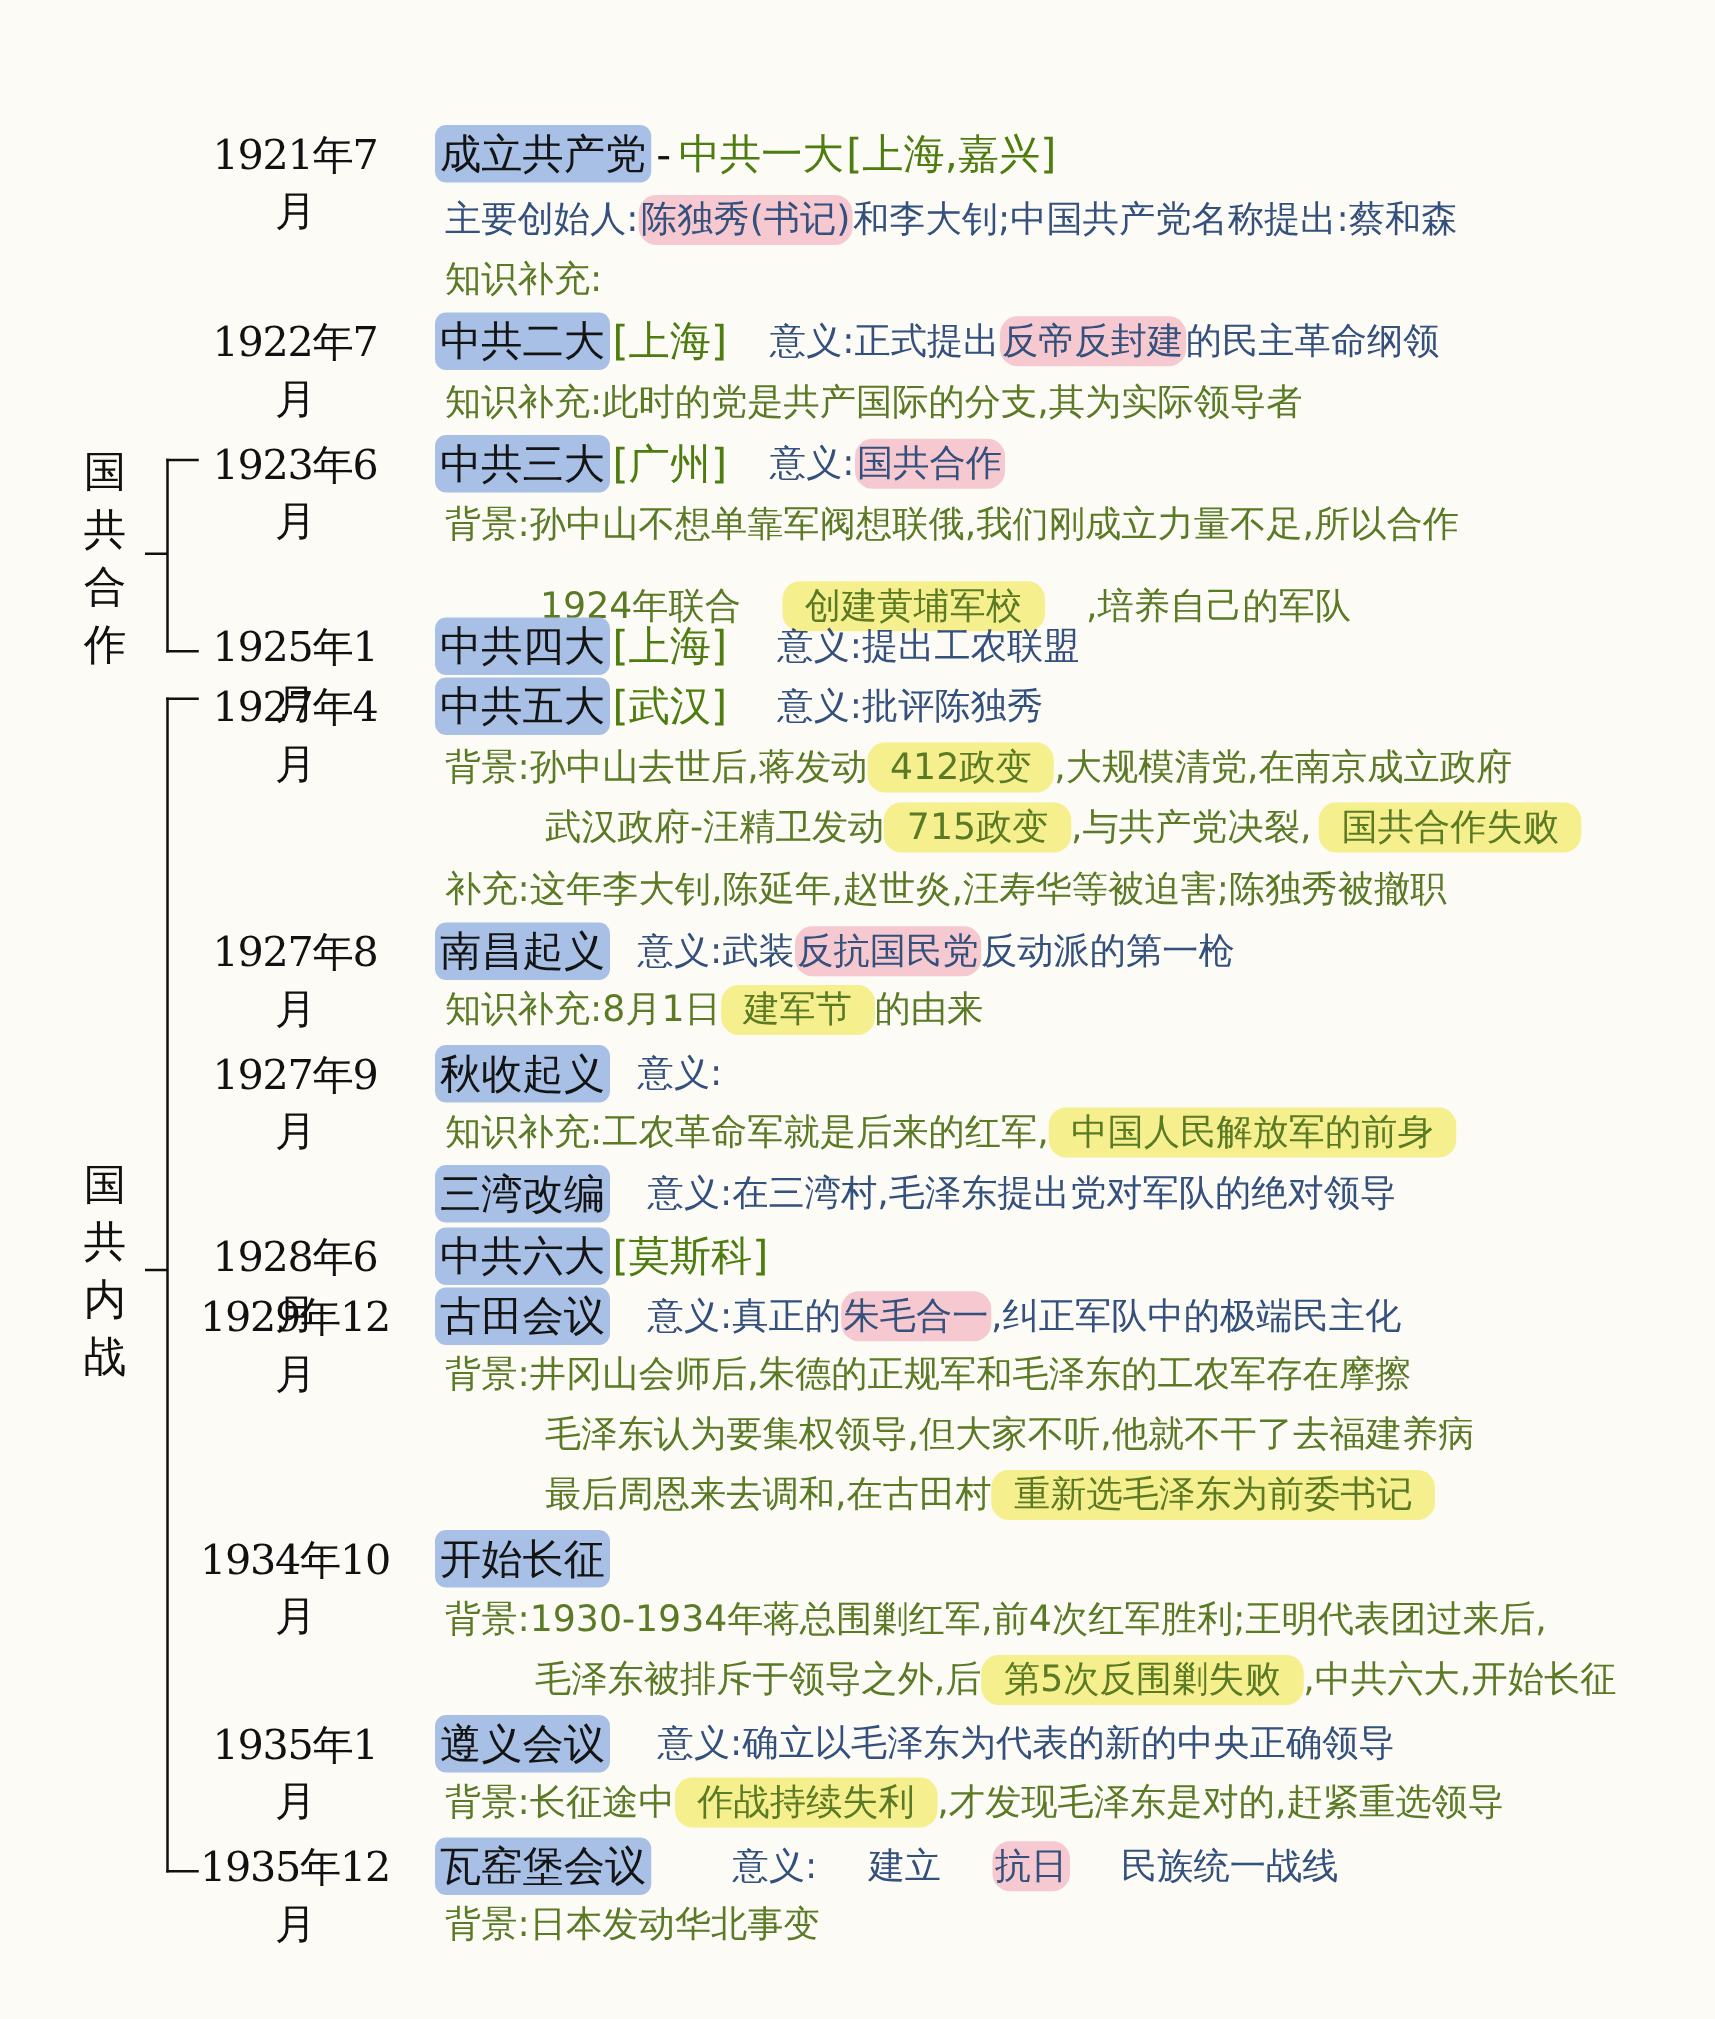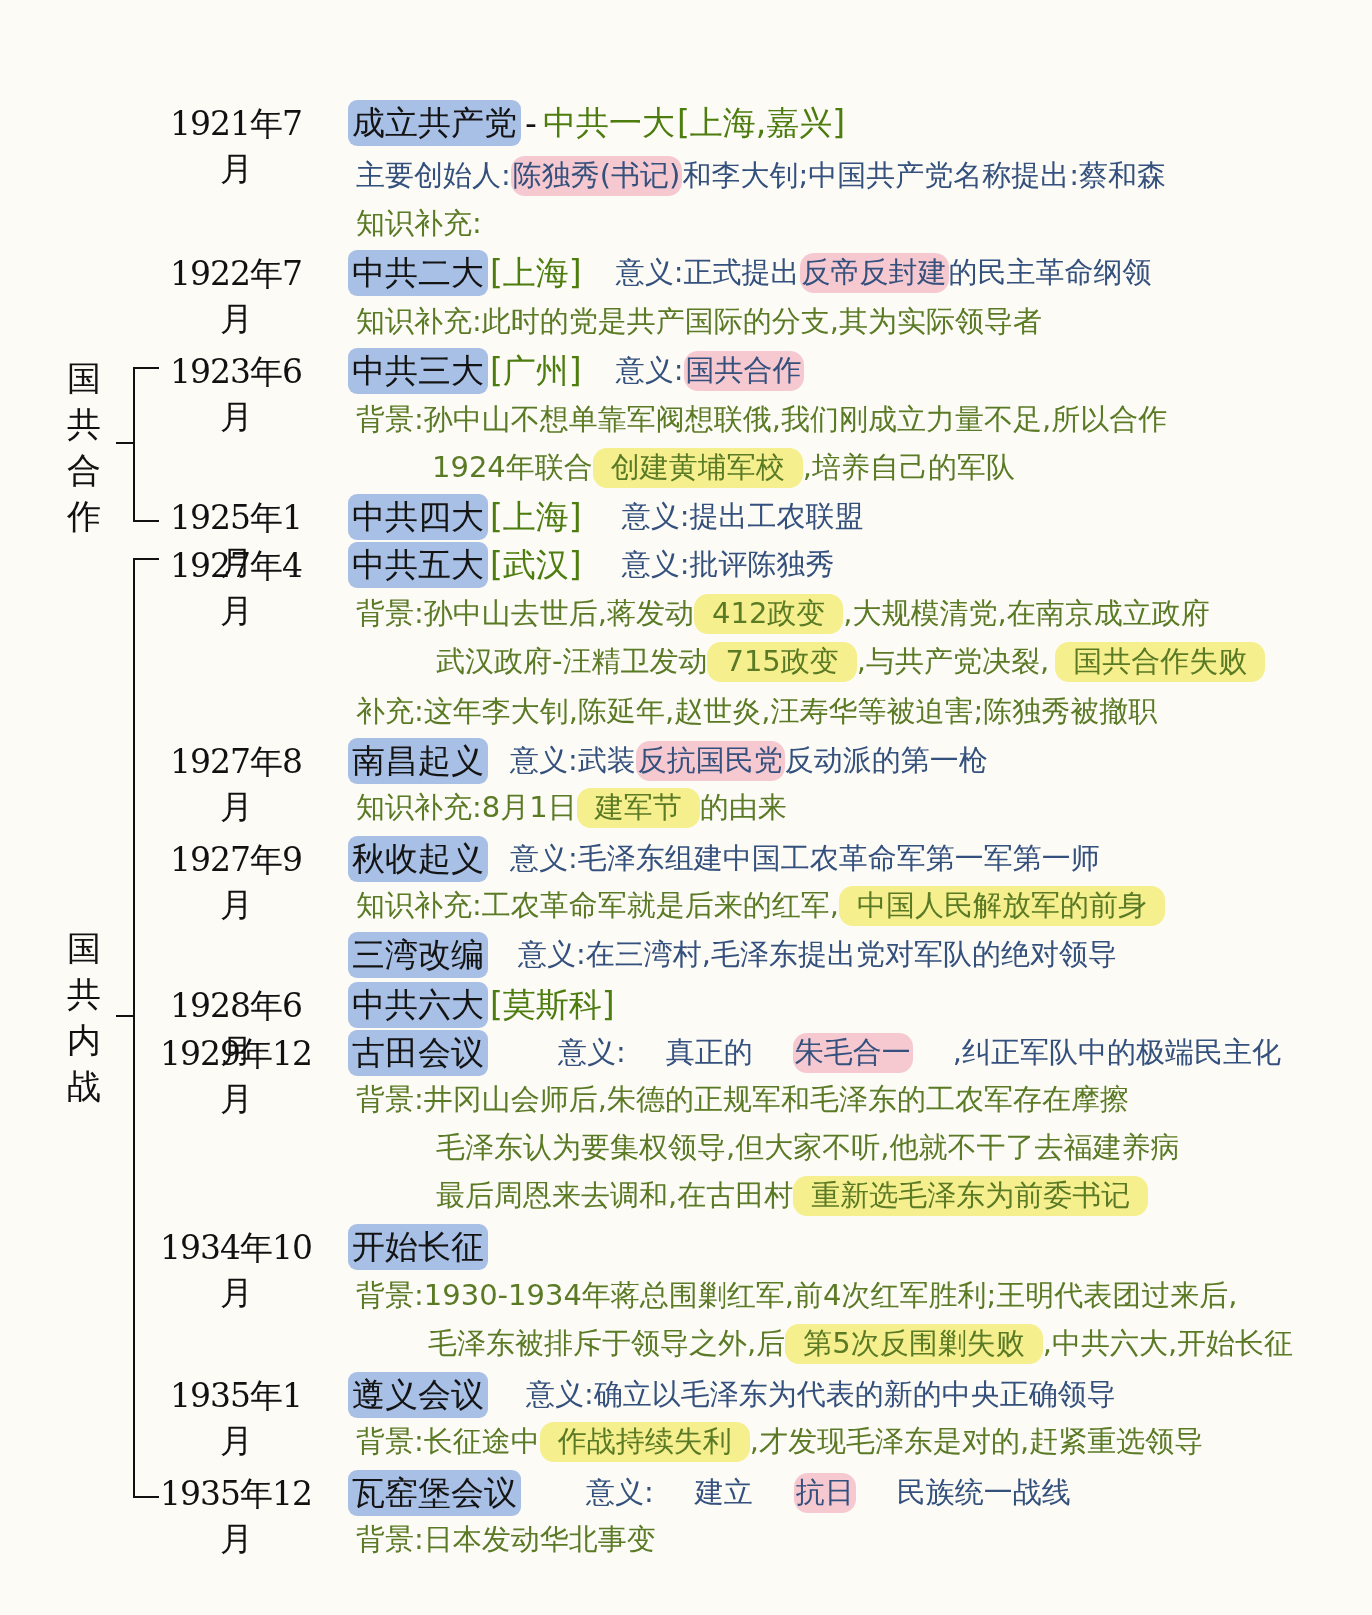--- a/index.html
+++ b/index.html
@@ -85,21 +85,21 @@
 <div class="row" style="left:348px;top:348px;">
   <span class="tag">中共三大</span>
   <span class="place">[广州]</span>
   <span class="mean" style="margin-left:34px;">意义:</span>
   <span class="mean hl-pink">国共合作</span>
 </div>
 <div class="row green" style="left:356px;top:400px;">
   <span>背景:</span>
     <span>孙中山不想单靠军阀想联俄,我们刚成立力量不足,所以合作</span>
 </div>
-<div class="row green" style="left:432px;top:448px;">
+<div class="row green" style="left:432px;top:465px;gap:33px;">
   <span>1924年联合</span>
     <span class="hl-yel">创建黄埔军校</span>
     <span>,培养自己的军队</span>
 </div>
 
 <div class="date" style="top:496px;">1925年1月</div>
 <div class="row" style="left:348px;top:494px;">
   <span class="tag">中共四大</span>
   <span class="place">[上海]</span>
   <span class="mean" style="margin-left:40px;">意义:</span>
@@ -142,42 +142,41 @@
   <span>知识补充:</span>
     <span>8月1日</span>
     <span class="hl-yel">建军节</span>
     <span>的由来</span>
 </div>
 
 <div class="date" style="top:838px;">1927年9月</div>
 <div class="row" style="left:348px;top:836px;">
   <span class="tag">秋收起义</span>
   <span class="mean" style="margin-left:22px;">意义:</span>
-  <span class="mean">毛泽东组建中国工农革命军第一军第一师</span>
 </div>
 <div class="row green" style="left:356px;top:886px;">
   <span>知识补充:</span>
     <span>工农革命军就是后来的红军,</span>
     <span class="hl-yel">中国人民解放军的前身</span>
 </div>
 
 <div class="row" style="left:348px;top:932px;">
   <span class="tag">三湾改编</span>
   <span class="mean" style="margin-left:30px;">意义:</span>
   <span class="mean">在三湾村,毛泽东提出党对军队的绝对领导</span>
 </div>
 
 <div class="date" style="top:984px;">1928年6月</div>
 <div class="row" style="left:348px;top:982px;">
   <span class="tag">中共六大</span>
   <span class="place">[莫斯科]</span>
 </div>
 
 <div class="date" style="top:1032px;">1929年12月</div>
-<div class="row" style="left:348px;top:1030px;gap:40px;">
+<div class="row" style="left:348px;top:1030px;">
   <span class="tag">古田会议</span>
   <span class="mean" style="margin-left:30px;">意义:</span>
   <span class="mean">真正的</span>
     <span class="mean hl-pink">朱毛合一</span>
     <span class="mean">,纠正军队中的极端民主化</span>
 </div>
 <div class="row green" style="left:356px;top:1080px;">
   <span>背景:</span>
     <span>井冈山会师后,朱德的正规军和毛泽东的工农军存在摩擦</span>
 </div>

